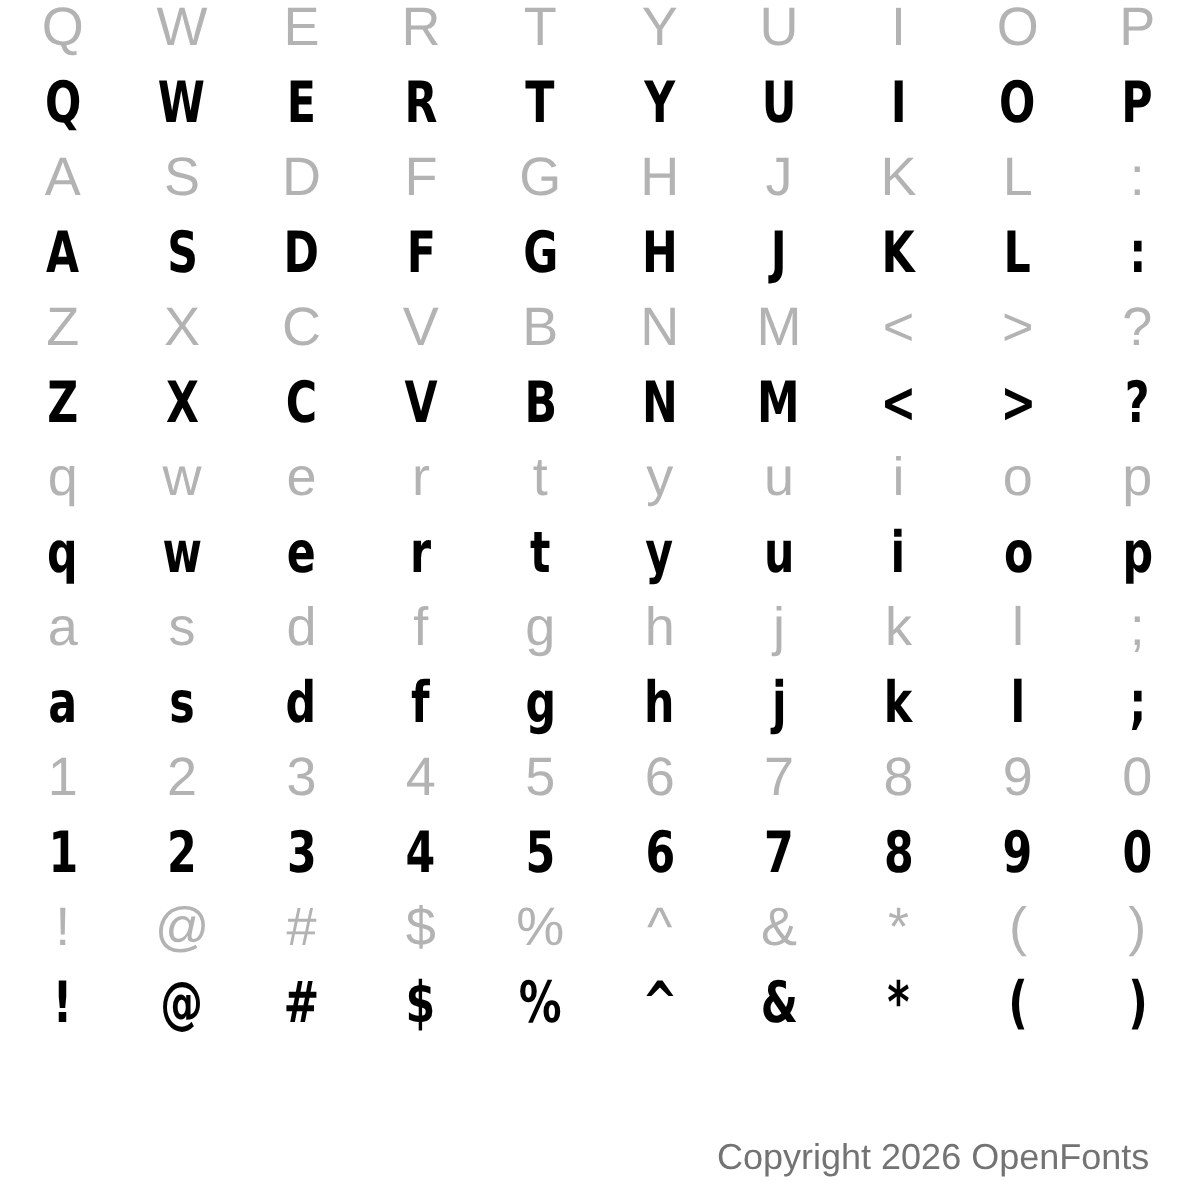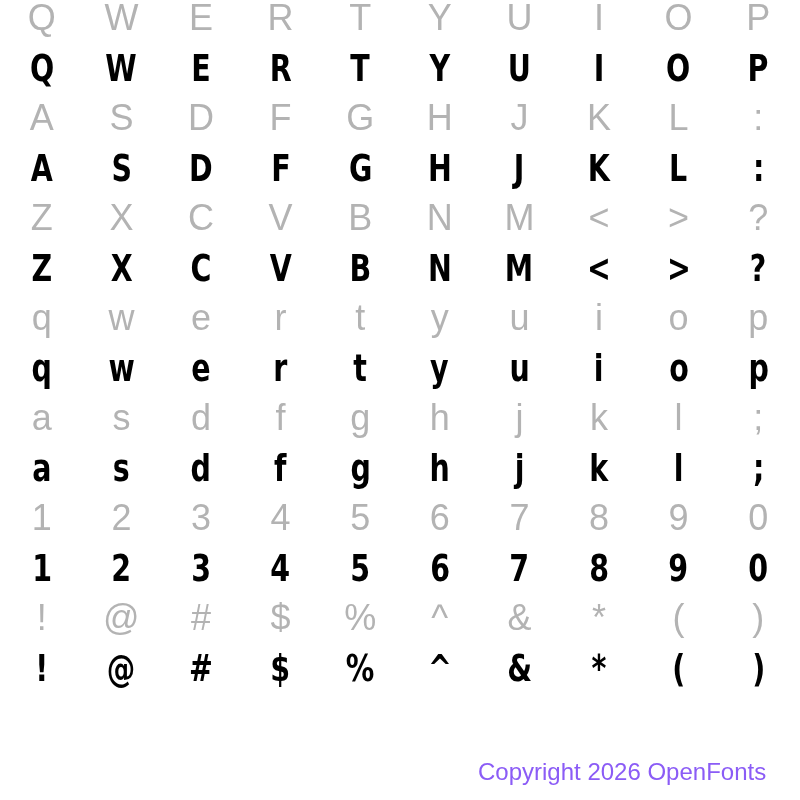--- a/index.html
+++ b/index.html
@@ -46,21 +46,21 @@
     color: #000000;
     transform: scaleX(0.75);
   }
   .watermark {
     position: absolute;
     top: 758px;
     left: 478px;
     font-family: "Liberation Sans", sans-serif;
     font-size: 24px;
     font-weight: 400;
-    color: #8b5cf6;
+    color: #737373;
     white-space: pre;
   }
 </style>
 </head>
 <body>
 
 <div class="page">
   <div class="specimen" id="specimen">
       <div class="char-row row-reference">
         <span class="char">Q</span>

